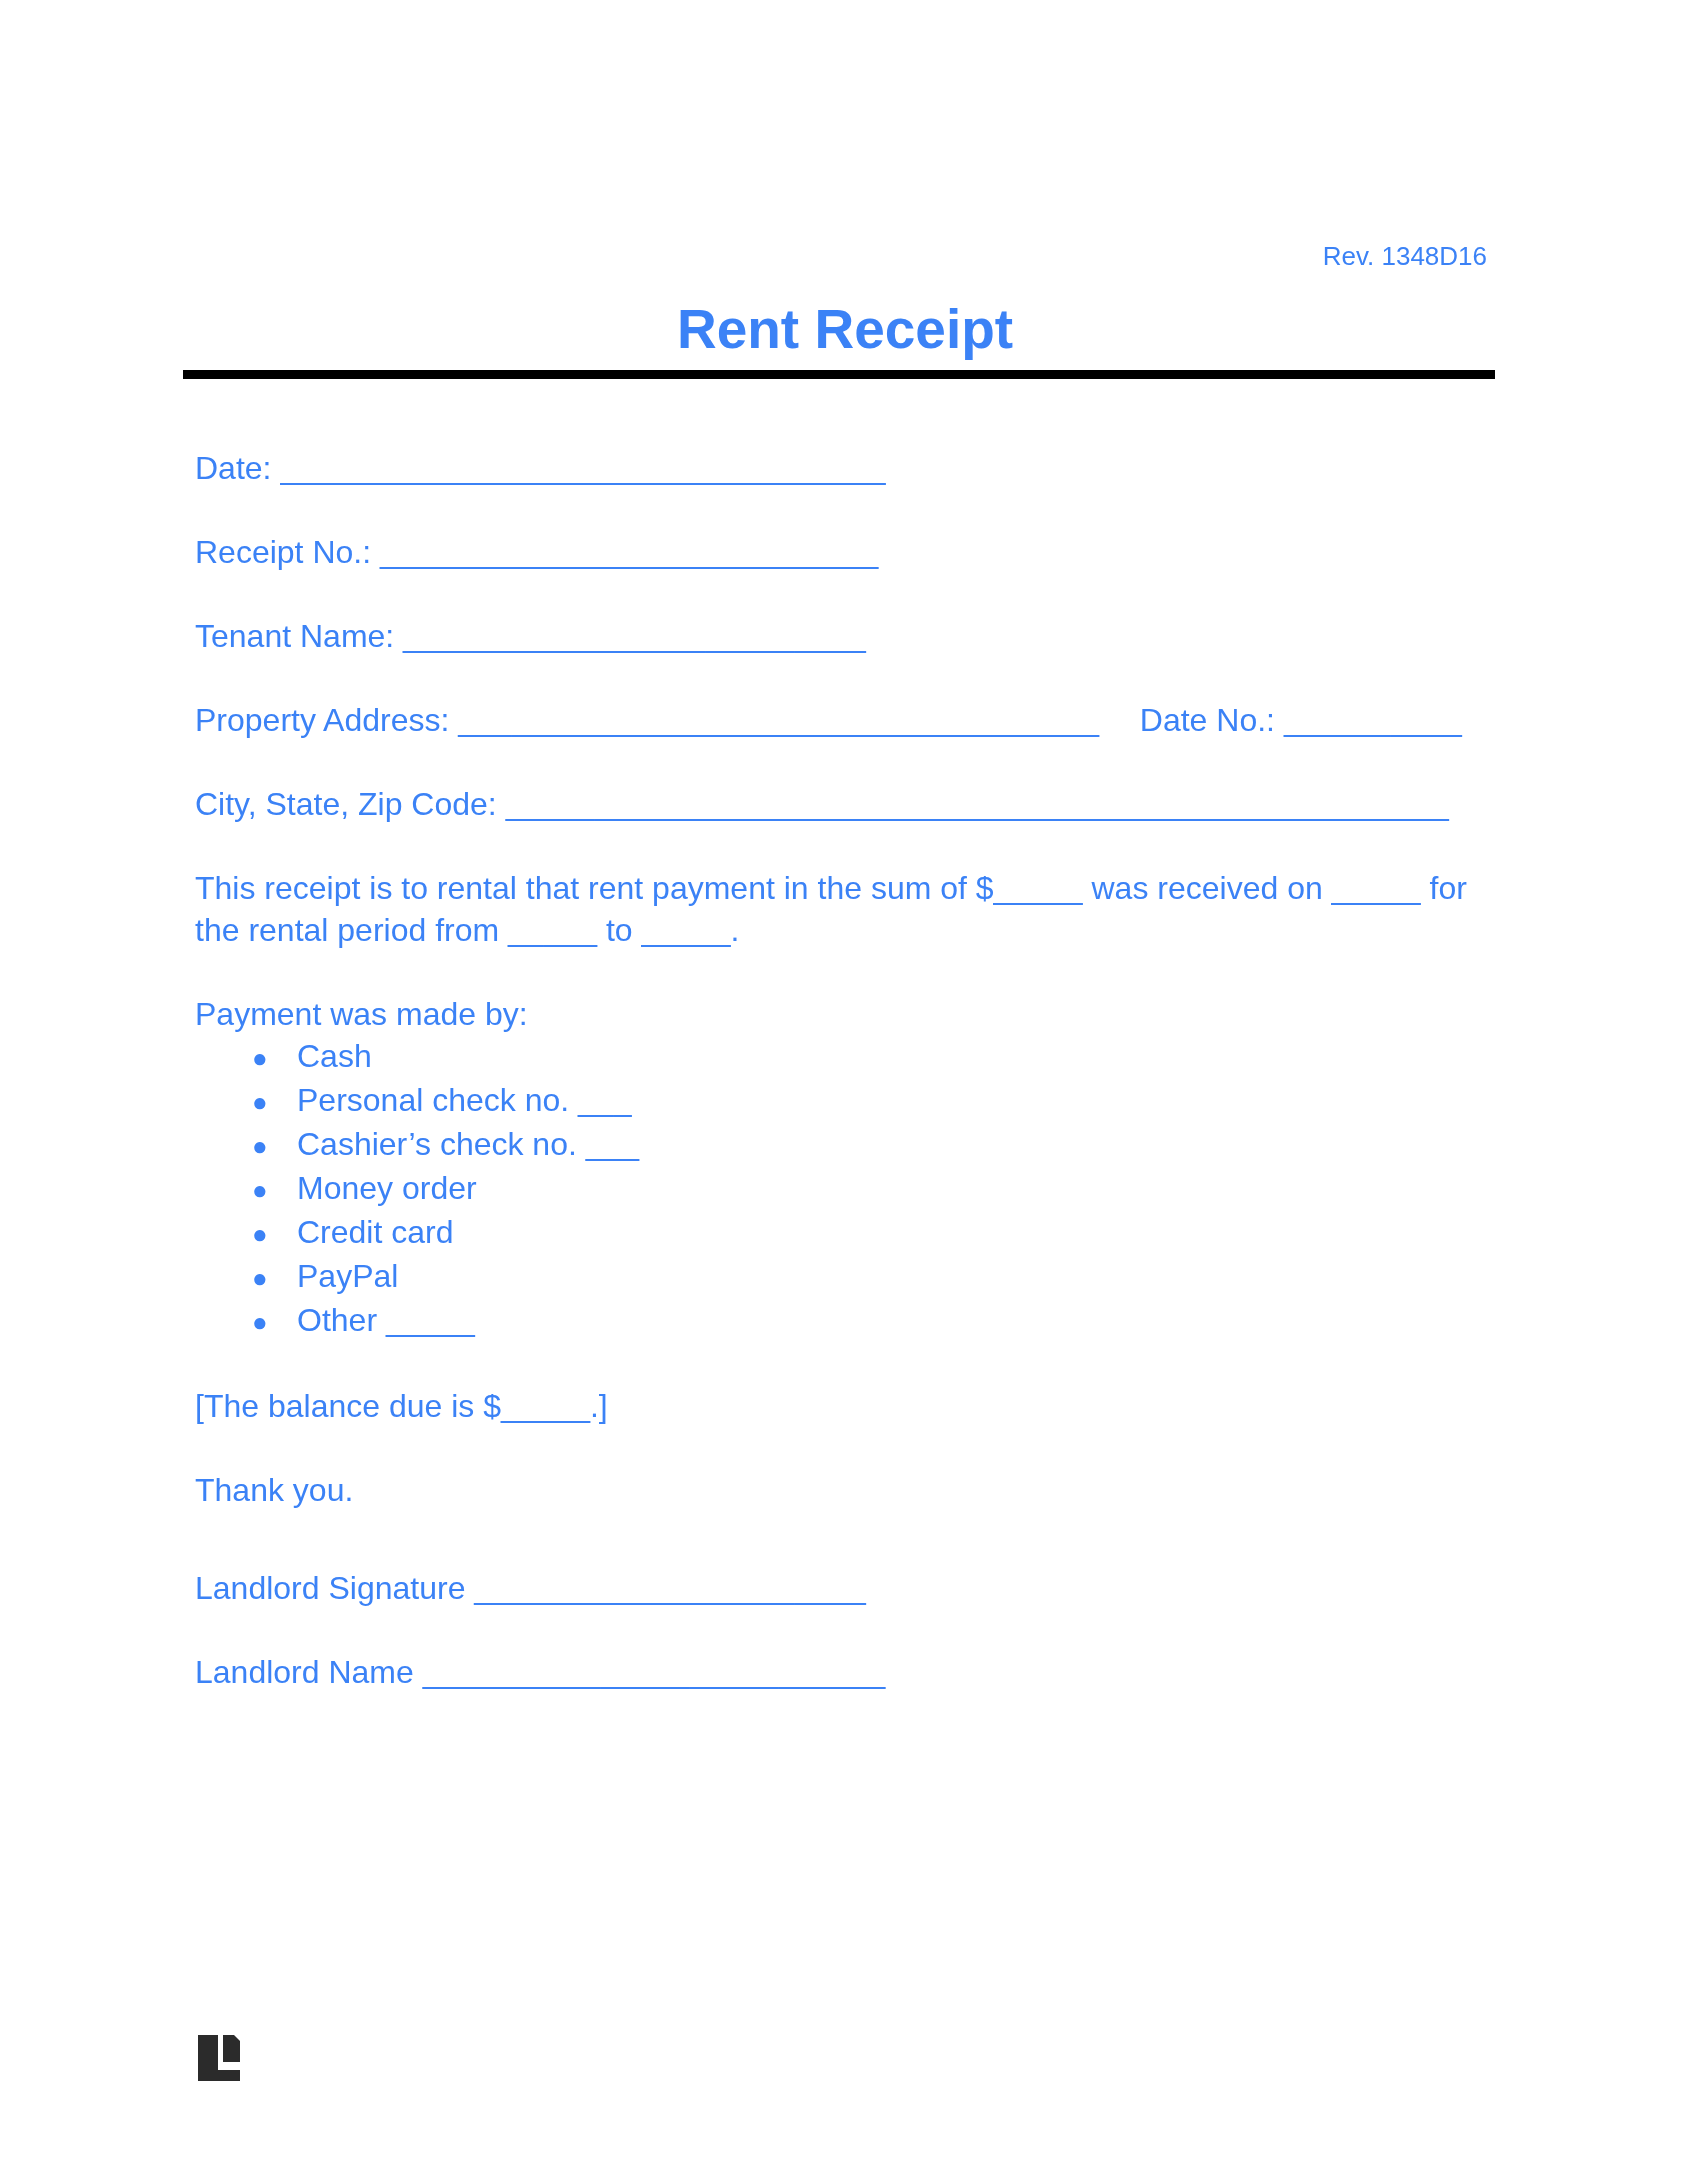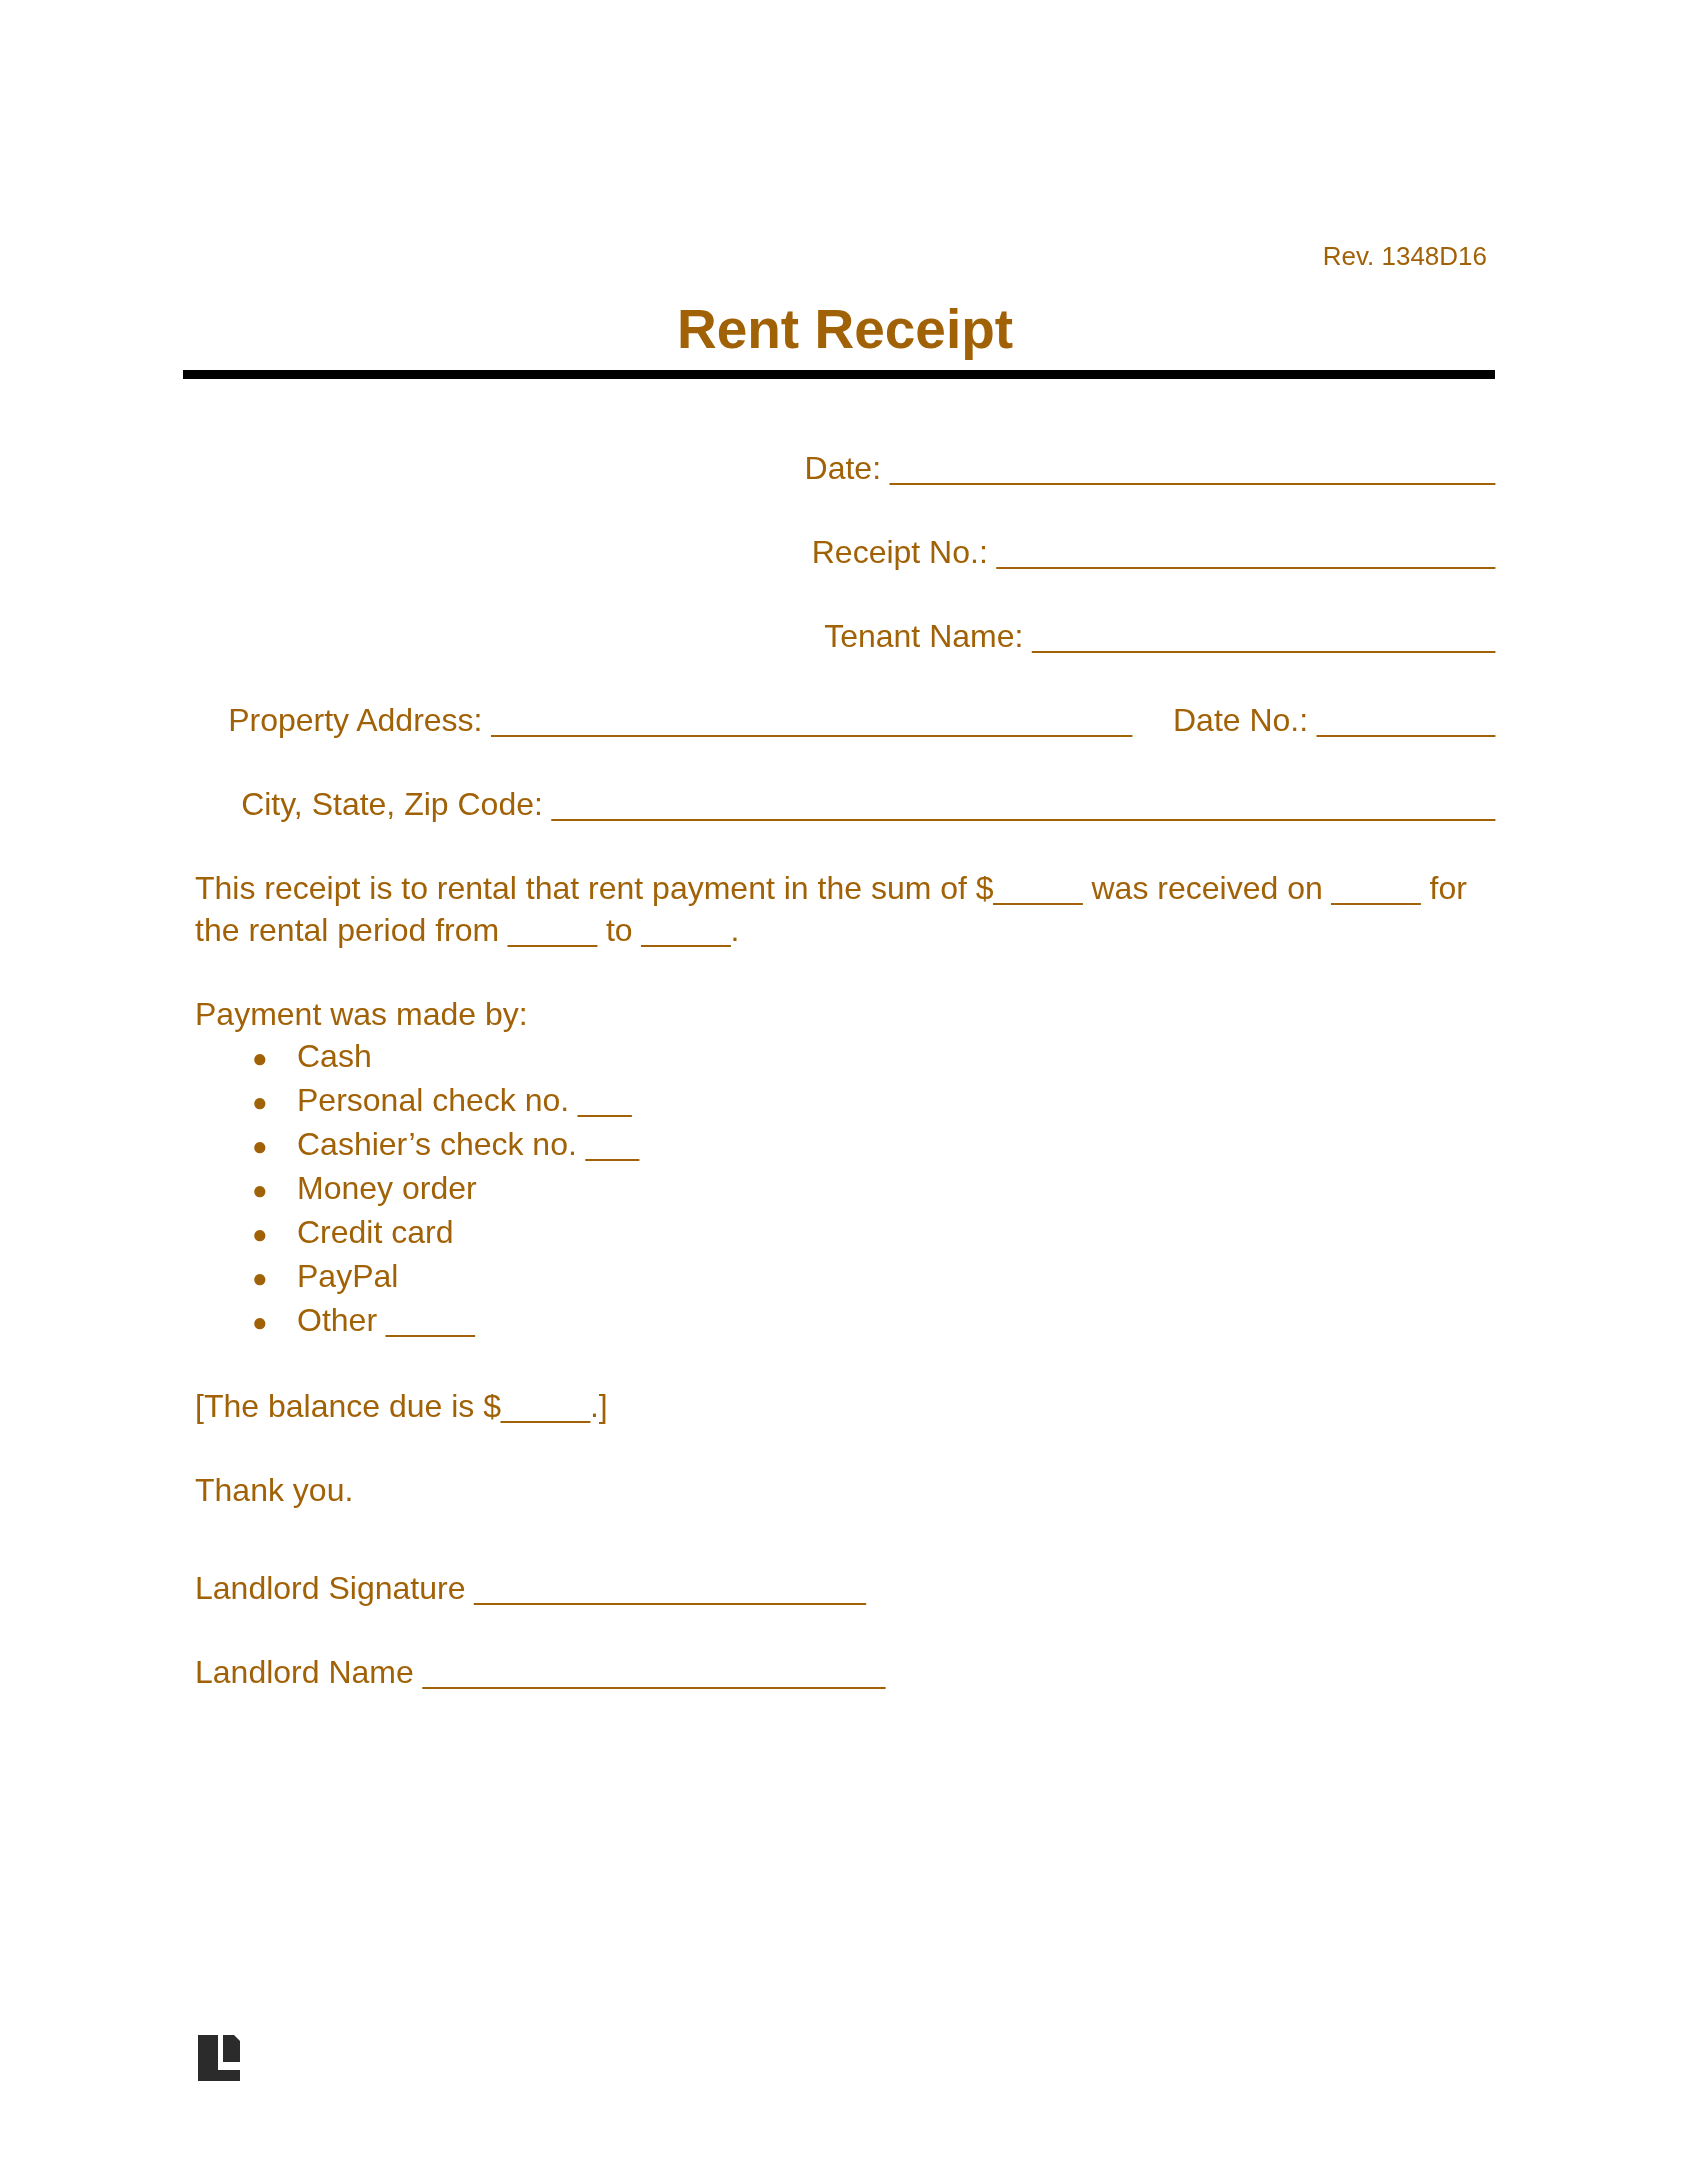--- a/index.html
+++ b/index.html
@@ -4,21 +4,21 @@
 <style>
   * { margin:0; padding:0; box-sizing:border-box; }
   html, body { background:#ffffff; }
   .page {
     position:relative;
     width:1683px;
     height:2178px;
     background:#ffffff;
     font-family:"Liberation Sans","DejaVu Sans",sans-serif;
     font-size:32px;
-    color:#a16207;
+    color:#3b82f6;
     overflow:hidden;
   }
   .rev {
     position:absolute;
     top:241px;
     right:196px;
     font-size:26px;
     line-height:30px;
   }
   .content {
@@ -37,21 +37,20 @@
     height:9px;
     background:#000000;
     width:1312px;
     margin:9px 0 0 -12px;
   }
   .fields { margin-top:68px; }
   .line {
     line-height:42px;
     margin-bottom:42px;
     white-space:nowrap;
-    text-align:right;
   }
   .unit-group { margin-left:32px; }
   .intro {
     margin:27px 0 42px 0;
     line-height:42px;
     white-space:pre-line;
   }
   .payment-heading { line-height:42px; }
   .methods {
     list-style:none;

